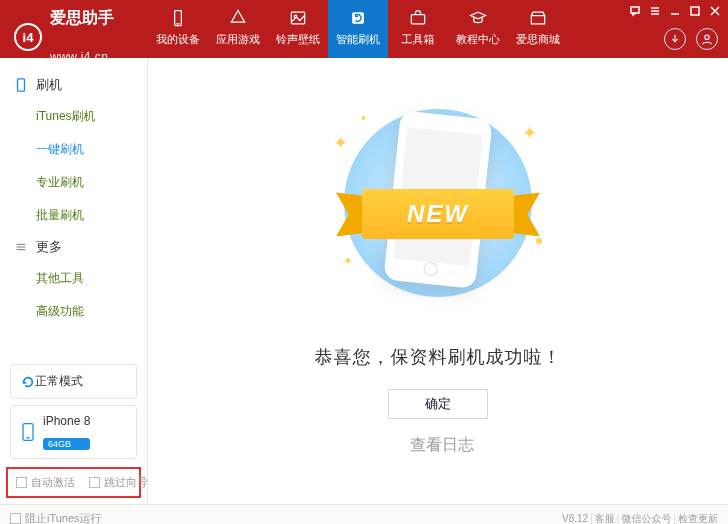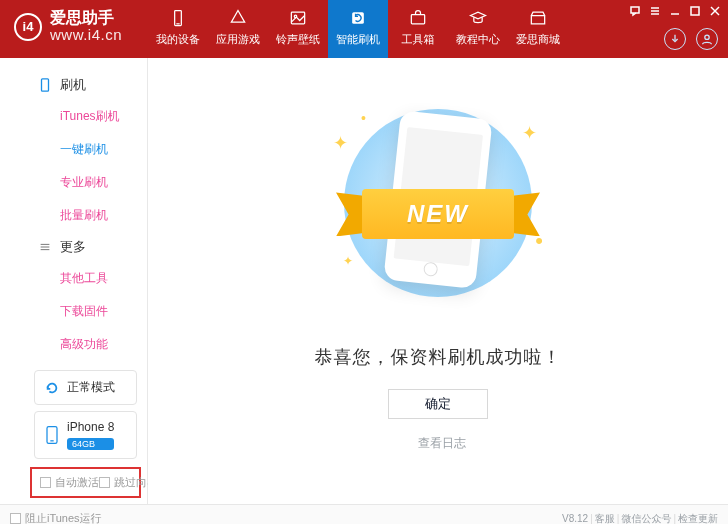--- a/index.html
+++ b/index.html
@@ -3,51 +3,51 @@
 <meta charset="utf-8">
 <style>
   * { margin:0; padding:0; box-sizing:border-box; }
   html,body { width:728px; height:524px; font-family:"Microsoft YaHei","PingFang SC",Arial,sans-serif; overflow:hidden; background:#fff; }
 
   
   .header { background:#b91c1c; height:58px; display:flex; align-items:flex-start; color:#fff; position:relative; }
   .logo-wrap { display:flex; align-items:center; gap:8px; padding:10px 12px 0 14px; width:148px; }
   .logo-circle { width:28px; height:28px; border:2px solid #fff; border-radius:50%; display:flex; align-items:center; justify-content:center; font-weight:bold; font-size:13px; color:#fff; }
   .logo-text .brand { font-size:16px; font-weight:600; line-height:1; }
-  .logo-text .url   { font-size:15px; opacity:.9; letter-spacing:.5px; }
+  .logo-text .url   { font-size:12px; opacity:.9; letter-spacing:.5px;margin-top:24px; }
 
   .nav { display:flex; height:58px; }
   .nav-item { width:60px; display:flex; flex-direction:column; align-items:center; justify-content:flex-start; padding-top:8px; font-size:11px; cursor:pointer; }
   .nav-item.active { background:#0f78cc; }
   .nav-icon { width:20px; height:20px; margin-bottom:4px; display:flex; align-items:center; justify-content:center; }
   .nav-icon svg { fill:none; stroke:#fff; stroke-width:1.5; }
 
   .top-controls { position:absolute; top:4px; right:6px; display:flex; gap:6px; }
   .top-ctrl { width:14px; height:14px; display:flex; align-items:center; justify-content:center; color:#fff; font-size:10px; cursor:pointer; }
   .top-ctrl svg { stroke:#fff; stroke-width:1.5; fill:none; }
   .header-icons { position:absolute; right:10px; bottom:8px; display:flex; gap:10px; }
   .hdr-circ { width:22px; height:22px; border:1.5px solid #c9e3fa; border-radius:50%; display:flex; align-items:center; justify-content:center; cursor:pointer; }
   .hdr-circ svg { stroke:#c9e3fa; fill:none; stroke-width:1.5; }
 
   
   .body { display:flex; height:446px; }
-  .sidebar { width:148px; border-right:1px solid #e8e8e8; display:flex; flex-direction:column; background:#fff;padding-left:24px; }
+  .sidebar { width:148px; border-right:1px solid #e8e8e8; display:flex; flex-direction:column; background:#fff; }
   .side-scroll { flex:1; overflow:auto; padding:12px 0 4px 0; }
   .group-h { display:flex; align-items:center; font-size:13px; color:#333; padding:6px 14px; gap:8px; }
   .group-h .g-icon { width:14px; height:14px; display:flex; align-items:center; justify-content:center; }
-  .side-item { font-size:12px; color:#ec4899; padding:8px 14px 8px 36px; cursor:pointer; }
+  .side-item { font-size:12px; color:#4d7c0f; padding:8px 14px 8px 36px; cursor:pointer; }
   .side-item.active { color:#1b8fe6; }
 
-  .mode-box { margin:6px 10px; border:1px solid #e3e3e3; border-radius:4px; padding:8px 10px; display:flex; align-items:center; gap:8px; font-size:12px; color:#333; cursor:pointer; }
+  .mode-box { margin:6px 10px; border:1px solid #e3e3e3; border-radius:4px; padding:8px 10px; display:flex; align-items:center; font-size:12px; color:#333; cursor:pointer; }
   .mode-box svg { width:14px; height:14px; stroke:#1b8fe6; fill:none; stroke-width:2;}
   .device-box { margin:0 10px 8px 10px; border:1px solid #e3e3e3; border-radius:4px; padding:8px 10px; display:flex; align-items:center; gap:8px; font-size:12px; color:#333; cursor:pointer; }
   .device-box svg { width:14px; height:20px; stroke:#1b8fe6; fill:none; stroke-width:1.5;}
   .cap-badge { font-size:9px; background:#1b8fe6; color:#fff; padding:1px 5px; border-radius:3px; }
 
-  .bottom-opts { border:2px solid #d33; margin:0 6px 6px 6px; padding:6px 8px; display:flex; }
+  .bottom-opts { border:2px solid #d33; margin:0 6px 6px 6px; padding:6px 8px; display:flex; gap:14px; }
   .ck { display:flex; align-items:center; gap:4px; font-size:11px; color:#999; white-space:nowrap; }
   .ckbox { width:11px; height:11px; border:1px solid #bbb; background:#fff; }
 
   
   .main { flex:1; position:relative; background:#fff; display:flex; flex-direction:column; align-items:center; padding-top:50px; }
   .illus { width:210px; height:190px; position:relative; }
   .ring { position:absolute; left:50%; top:50%; width:188px; height:188px; border-radius:50%; background:radial-gradient(circle at 50% 50%, #e0f3ff 0%, #9dd6fa 72%, #8ccffb 100%); transform:translate(-50%,-50%); }
   .star, .dot { position:absolute; color:#ffd352; }
   .star { font-size:18px; }
   .dot  { font-size:22px; }
@@ -55,21 +55,21 @@
   .phone:before { content:""; position:absolute; left:8px; right:8px; top:16px; bottom:22px; background:#f4f4f4; border-radius:2px; }
   .phone:after { content:""; position:absolute; left:50%; bottom:8px; width:12px; height:12px; border:1px solid #ddd; border-radius:50%; transform:translateX(-50%); }
   .ribbon { position:absolute; left:50%; top:56%; transform:translate(-50%,-50%); width:200px; height:50px; }
   .rib-tail { position:absolute; width:36px; height:44px; background:#f2a900; top:3px; }
   .rib-tail.l { left:-2px; clip-path:polygon(0 0,100% 10%,100% 90%,0 100%,35% 50%);  }
   .rib-tail.r { right:-2px; clip-path:polygon(0 10%,100% 0,65% 50%,100% 100%,0 90%); }
   .rib-body { position:absolute; left:24px; right:24px; top:0; bottom:0; background:linear-gradient(#ffcf3f,#ffb822); border-radius:4px; display:flex; align-items:center; justify-content:center; color:#fff; font-weight:800; font-style:italic; font-size:24px; letter-spacing:2px; text-shadow:0 2px 0 rgba(0,0,0,.1); }
 
   .success-text { font-size:18px; color:#333; margin-top:47px; letter-spacing:1px; }
   .ok-btn { margin-top:20px; width:100px; height:30px; border:1px solid #d8d8d8; background:#fff; font-size:13px; color:#0f172a; cursor:pointer; }
-  .log-link { margin-top:16px; font-size:12px; color:#9aa0a6; cursor:pointer;margin-left:8px; }
+  .log-link { margin-top:16px; font-size:16px; color:#9aa0a6; cursor:pointer;margin-left:8px; }
 
   
   .footer { height:28px; background:#fafafa; border-top:1px solid #e7e7e7; display:flex; align-items:center; font-size:10px; color:#9aa0a6; padding:0 10px; justify-content:space-between; }
   .footer .left { display:flex; align-items:center; gap:4px; }
   .footer .right { display:flex; align-items:center; gap:2px; }
   .sep { color:#d9d9d9; }
 </style>
 </head>
 <body>
 
@@ -217,37 +217,36 @@
         <span class="g-icon">
             <svg viewBox="0 0 16 16" width="14" height="14">
               <line x1="3" y1="5" x2="13" y2="5" stroke="#666"></line>
               <line x1="3" y1="8" x2="13" y2="8" stroke="#666"></line>
               <line x1="3" y1="11" x2="13" y2="11" stroke="#666"></line>
             </svg>
           </span>
         <span>更多</span>
       </div>
       <div class="side-item">其他工具</div>
-      <div class="side-item">下载固件</div>
       <div class="side-item">高级功能</div>
     </div>
 
     <div class="mode-box">
       <svg viewBox="0 0 16 16">
           <path d="M3 8 A5 5 0 1 1 5 12"></path>
           <path d="M3 6 L3 9 L6 9"></path>
         </svg>
       <span>正常模式</span>
     </div>
     <div class="device-box">
       <svg viewBox="0 0 16 24">
           <rect x="2" y="2" width="12" height="20" rx="2"></rect>
           <line x1="6" y1="19" x2="10" y2="19"></line>
         </svg>
-      <div style="display:flex;flex-direction:column;gap:4px;">
+      <div style="display:flex;flex-direction:column;gap:10px;">
         <span>iPhone 8</span>
         <span class="cap-badge">64GB</span>
       </div>
     </div>
 
     <div class="bottom-opts">
       <label class="ck">
         <span class="ckbox"></span>
         <span>自动激活</span>
       </label>

